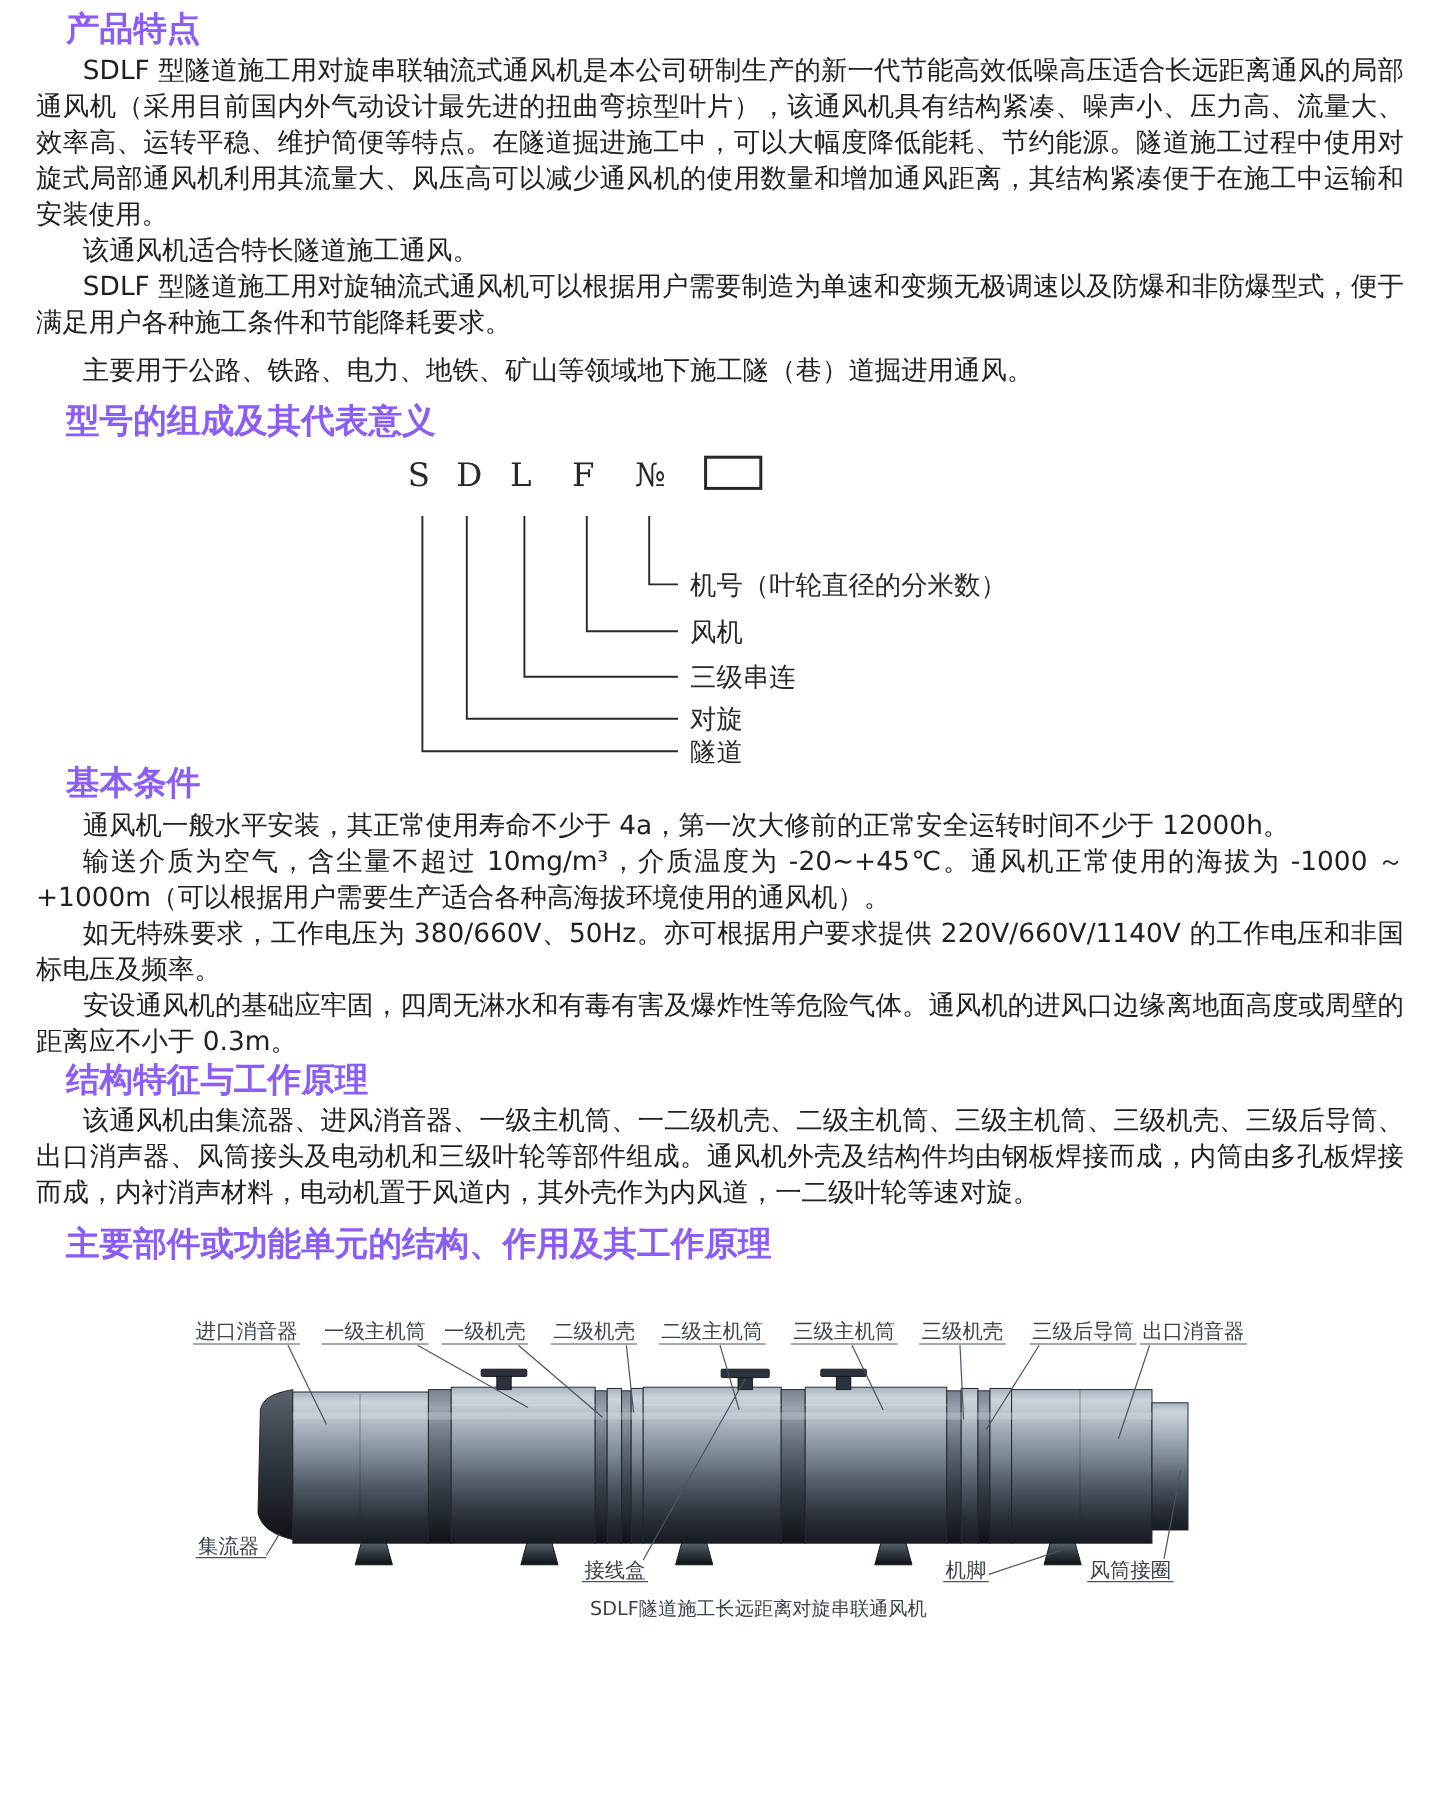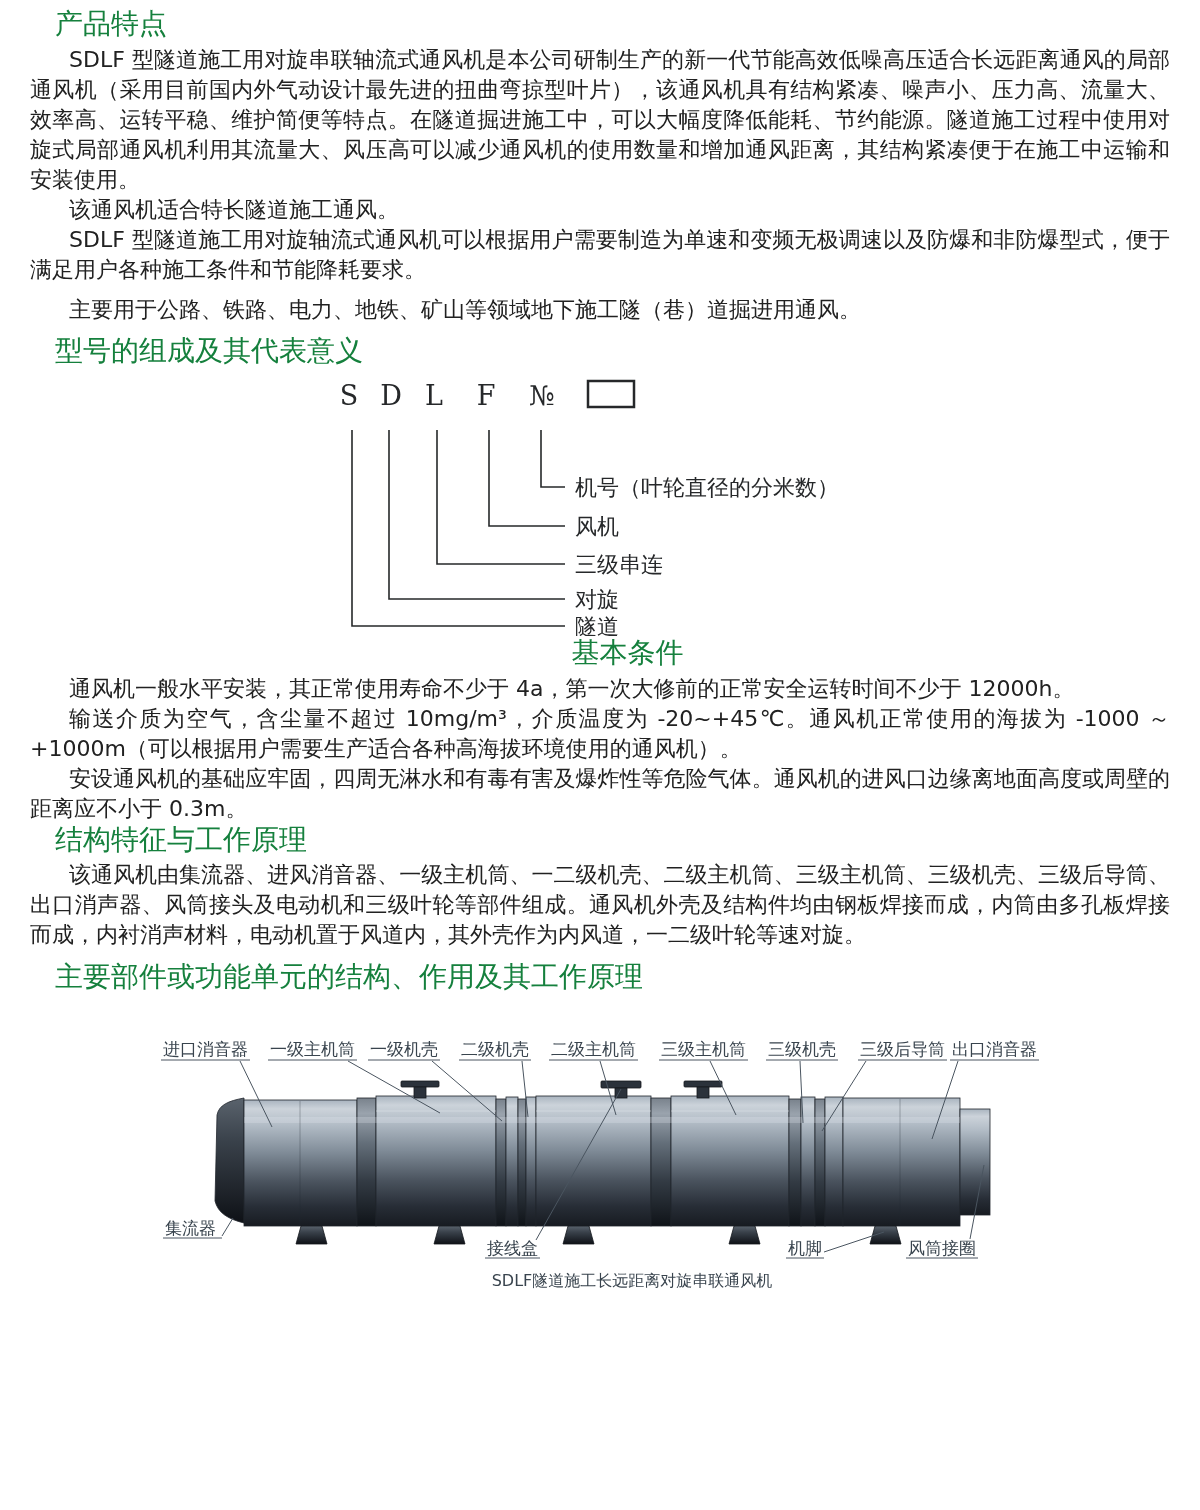--- a/index.html
+++ b/index.html
@@ -9,37 +9,37 @@
     height:1510px;
     background:#ffffff;
     font-family:"DejaVu Sans",sans-serif;
     padding-top:10px;
     box-sizing:border-box;
     overflow:hidden;
   }
   h2.sec{
     font-size:28px;
     line-height:28px;
-    font-weight:normal;
-    color:#15803d;
+    font-weight:bold;
+    color:#8b5cf6;
     margin:0 0 0 55px;
     font-family:"DejaVu Sans",sans-serif;
   }
   p.body{
     font-size:22px;
     line-height:30px;
     color:#212121;
     margin:0;
     padding:0 30px;
     text-indent:39px;
     text-align:justify;
     font-family:"DejaVu Sans",sans-serif;
   }
   .mt2{margin-top:2px!important;}
-  .mt3{margin-top:3px!important;text-align:center;}
+  .mt3{margin-top:3px!important;}
   .mt6{margin-top:6px!important;}
   .mt7{margin-top:7px!important;}
   .mt9{margin-top:9px!important;}
   .mt10{margin-top:10px!important;}
   .mt12{margin-top:12px!important;}
   .mt13{margin-top:13px!important;}
   .mt15{margin-top:15px!important;}
   .mt34{margin-top:34px!important;}
   svg.diagram{display:block;}
   svg text.dlabel{font-family:"DejaVu Sans",sans-serif;font-size:22px;fill:#26282a;}
@@ -84,20 +84,21 @@
       <text class="dlabel" x="575" y="160">风机</text>
       <text class="dlabel" x="575" y="198">三级串连</text>
       <text class="dlabel" x="575" y="233">对旋</text>
       <text class="dlabel" x="575" y="260">隧道</text>
     </g>
   </svg>
 
   <h2 class="sec mt3">基本条件</h2>
   <p class="body mt7">通风机一般水平安装，其正常使用寿命不少于 4a，第一次大修前的正常安全运转时间不少于 12000h。</p>
   <p class="body">输送介质为空气，含尘量不超过 10mg/m³，介质温度为 -20~+45℃。通风机正常使用的海拔为 -1000 ～ +1000m（可以根据用户需要生产适合各种高海拔环境使用的通风机）。</p>
+  <p class="body">如无特殊要求，工作电压为 380/660V、50Hz。亦可根据用户要求提供 220V/660V/1140V 的工作电压和非国标电压及频率。</p>
   <p class="body">安设通风机的基础应牢固，四周无淋水和有毒有害及爆炸性等危险气体。通风机的进风口边缘离地面高度或周壁的距离应不小于 0.3m。</p>
 
   <h2 class="sec mt2">结构特征与工作原理</h2>
   <p class="body mt6">该通风机由集流器、进风消音器、一级主机筒、一二级机壳、二级主机筒、三级主机筒、三级机壳、三级后导筒、出口消声器、风筒接头及电动机和三级叶轮等部件组成。通风机外壳及结构件均由钢板焊接而成，内筒由多孔板焊接而成，内衬消声材料，电动机置于风道内，其外壳作为内风道，一二级叶轮等速对旋。</p>
 
   <h2 class="sec mt13">主要部件或功能单元的结构、作用及其工作原理</h2>
 
   <svg class="diagram mt34" width="1200" height="310" viewBox="0 0 1200 310">
     <defs>
       <linearGradient id="gBody" x1="0" y1="0" x2="0" y2="1">

